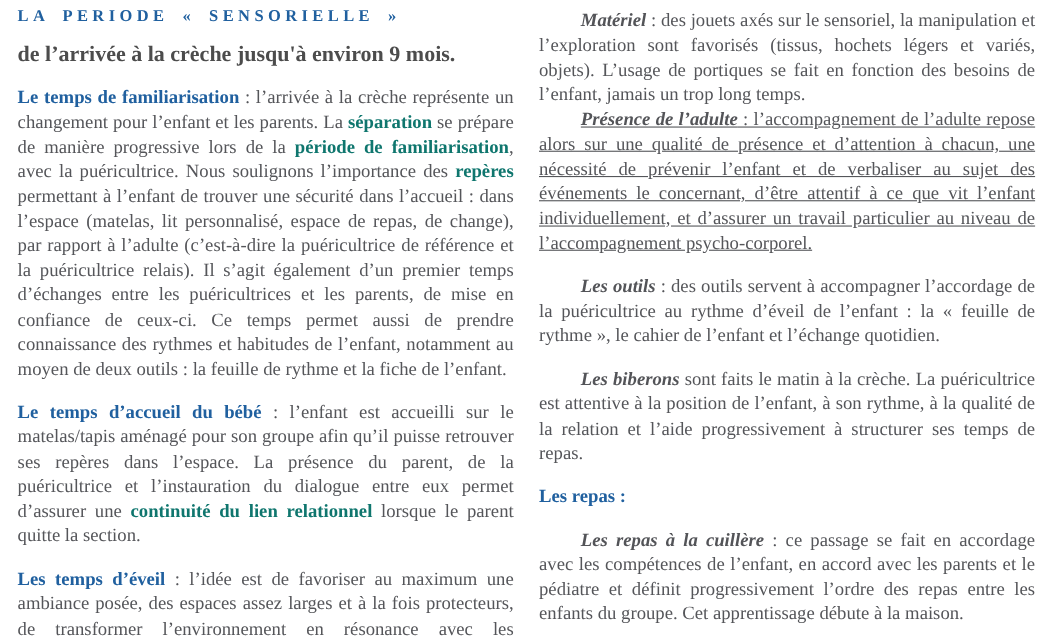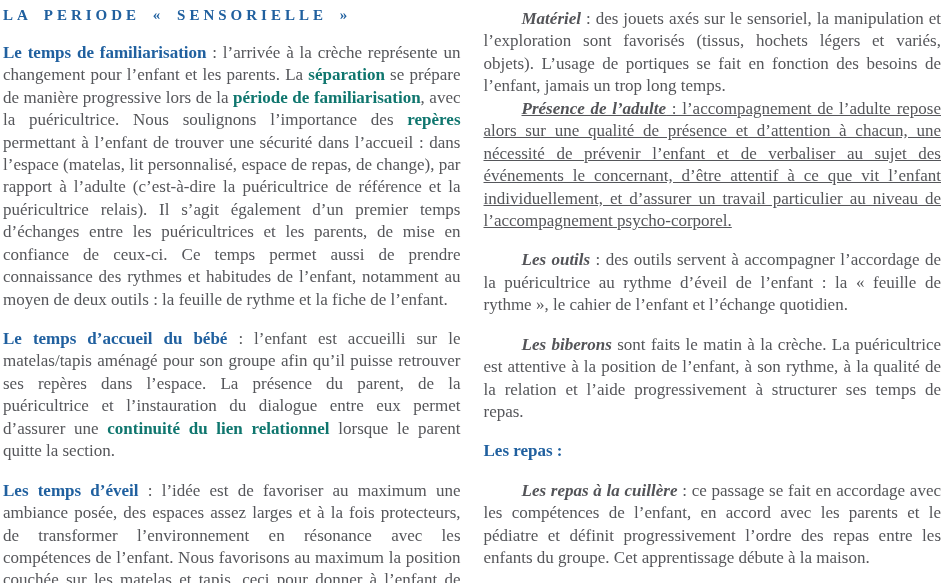--- a/index.html
+++ b/index.html
@@ -7,21 +7,21 @@
     --body-text:#55565a;
     --subtitle:#4c4c4c;
     --tagline:#8b8b84;
   }
   html,body{margin:0;padding:0;}
   body{
     width:947px;height:583px;overflow:hidden;background:#ffffff;
     font-family:"Liberation Serif", serif;
   }
   .page{
-    display:flex;gap:23px;padding:6px 6px 0 3px;box-sizing:border-box;
+    display:flex;gap:23px;padding:6px 6px 0 16px;box-sizing:border-box;
     width:947px;height:583px;
   }
   .col{flex:1 1 0;min-width:0;}
   .doc-title{
     margin:0 0 13px 0;
     font-size:15px;font-weight:bold;color:var(--accent);
     letter-spacing:4px;word-spacing:5px;line-height:1.25;
   }
   .doc-subtitle{
     margin:0 0 6px 0;
@@ -44,20 +44,21 @@
   .seg-bold{font-weight:bold;color:#0f766e;}
   .seg-bold-italic{font-weight:bold;font-style:italic;color:#535458;}
   .seg-normal{}
 </style>
 </head>
 <body>
 
 <div class="page">
   <div class="col col-left">
     <h1 class="doc-title">LA PERIODE « SENSORIELLE »</h1>
+    <h2 class="doc-subtitle">de l’arrivée à la crèche jusqu'à environ 9 mois.</h2>
     <div>
         <p class="para"><span class="seg-lead">Le temps de familiarisation</span><span class="seg-normal"> : l’arrivée à la crèche représente un changement pour l’enfant et les parents. La </span><span class="seg-bold">séparation</span><span class="seg-normal"> se prépare de manière progressive lors de la </span><span class="seg-bold">période de familiarisation</span><span class="seg-normal">, avec la puéricultrice. Nous soulignons l’importance des </span><span class="seg-bold">repères</span><span class="seg-normal"> permettant à l’enfant de trouver une sécurité dans l’accueil : dans l’espace (matelas, lit personnalisé, espace de repas, de change), par rapport à l’adulte (c’est-à-dire la puéricultrice de référence et la puéricultrice relais). Il s’agit également d’un premier temps d’échanges entre les puéricultrices et les parents, de mise en confiance de ceux-ci. Ce temps permet aussi de prendre connaissance des rythmes et habitudes de l’enfant, notamment au moyen de deux outils : la feuille de rythme et la fiche de l’enfant.</span></p>
         <p class="para"><span class="seg-lead">Le temps d’accueil du bébé</span><span class="seg-normal"> : l’enfant est accueilli sur le matelas/tapis aménagé pour son groupe afin qu’il puisse retrouver ses repères dans l’espace. La présence du parent, de la puéricultrice et l’instauration du dialogue entre eux permet d’assurer une </span><span class="seg-bold">continuité du lien relationnel</span><span class="seg-normal"> lorsque le parent quitte la section.</span></p>
         <p class="para"><span class="seg-lead">Les temps d’éveil</span><span class="seg-normal"> : l’idée est de favoriser au maximum une ambiance posée, des espaces assez larges et à la fois protecteurs, de transformer l’environnement en résonance avec les compétences de l’enfant. Nous favorisons au maximum la position couchée sur les matelas et tapis, ceci pour donner à l’enfant de vivre son développement psychomoteur le plus harmonieusement possible et à son rythme. C’est l’enfant qui accède aux acquisitions de mouvements et de manipulations par lui-même. Outre la richesse de l’expérience motrice qui se fait, c’est tout le développement psychique de l’enfant qui est concerné (son « vouloir », le sentiment d’efficacité et de confiance).</span></p>
       </div>
   </div>
   <div class="col col-right">
     <div>
         <p class="para indent"><span class="seg-bold-italic">Matériel</span><span class="seg-normal"> : des jouets axés sur le sensoriel, la manipulation et l’exploration sont favorisés (tissus, hochets légers et variés, objets). L’usage de portiques se fait en fonction des besoins de l’enfant, jamais un trop long temps.</span></p>
         <p class="para indent compact"><span class="seg-bold-italic">Présence de l’adulte</span><span class="seg-normal"> : l’accompagnement de l’adulte repose alors sur une qualité de présence et d’attention à chacun, une nécessité de prévenir l’enfant et de verbaliser au sujet des événements le concernant, d’être attentif à ce que vit l’enfant individuellement, et d’assurer un travail particulier au niveau de l’accompagnement psycho-corporel.</span></p>

